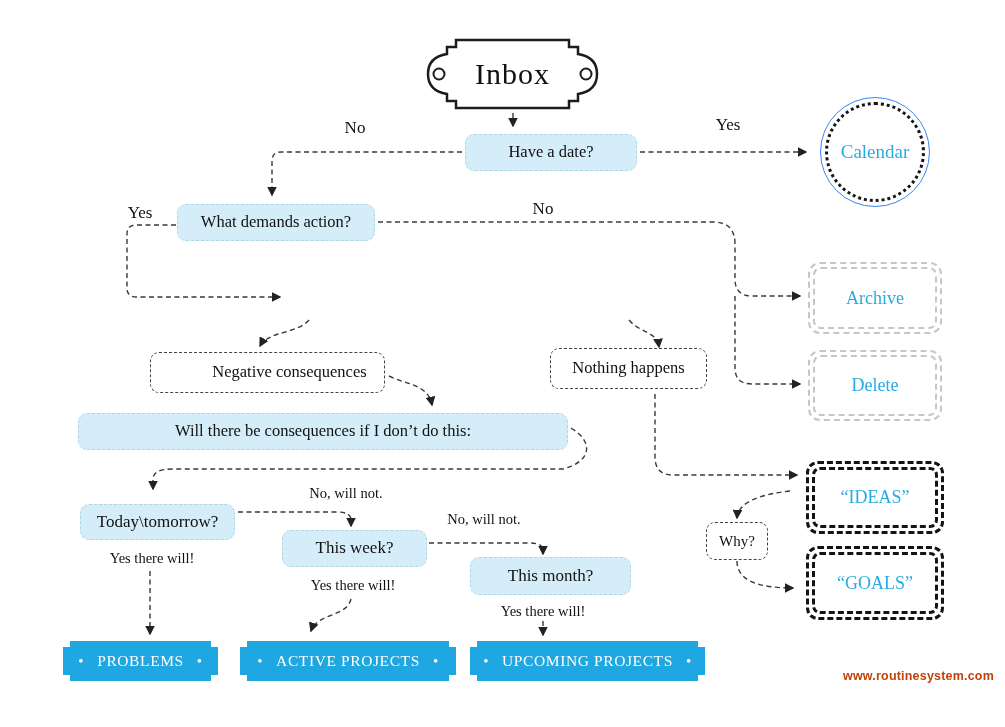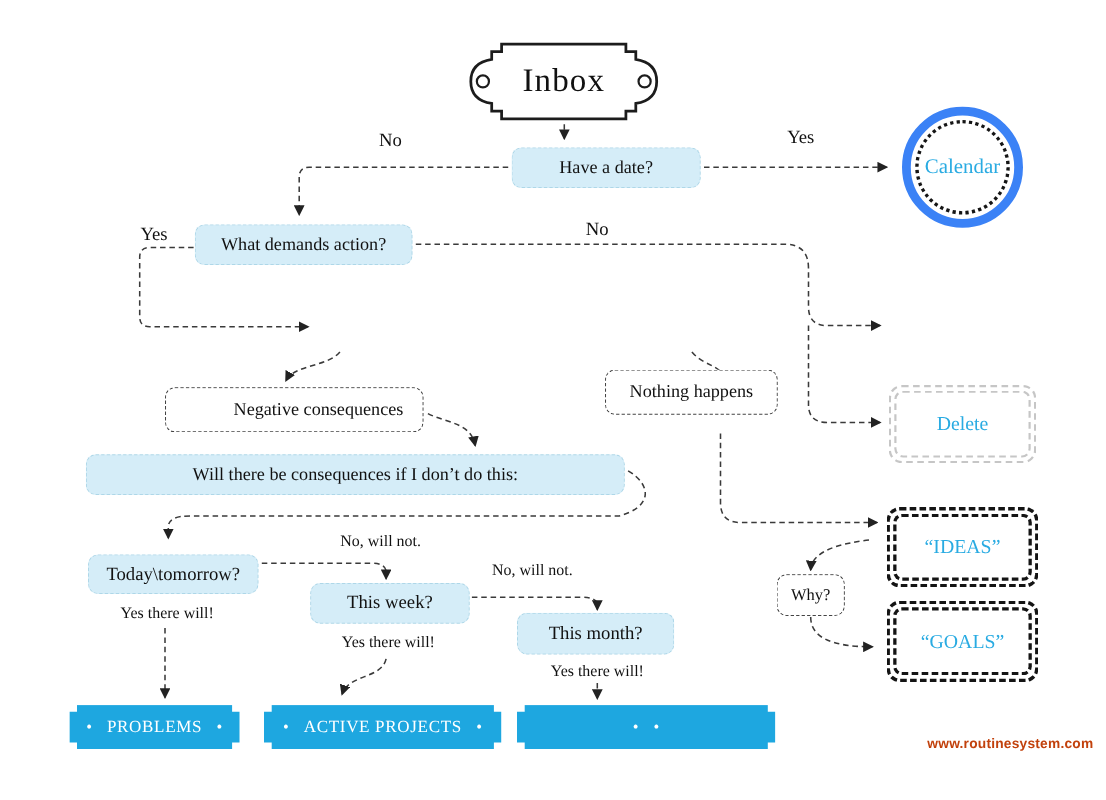--- a/index.html
+++ b/index.html
@@ -27,21 +27,21 @@
 
   .dbl{box-sizing:border-box;border:2px dashed var(--gray-border);border-radius:12px;
        padding:3px;background:#fff;}
   .dbl .in{box-sizing:border-box;width:100%;height:100%;border:2px dashed var(--gray-border);
        border-radius:8px;display:flex;align-items:center;justify-content:center;
        font-size:18px;}
   .dbl.black{border:3px dashed var(--black-border);}
   .dbl.black .in{border:3px dashed var(--black-border);}
   .cy{color:var(--accent-text);}
 
-  .circle{box-sizing:border-box;border:8px solid #3b82f6;border-radius:50%;
+  .circle{box-sizing:border-box;border:1px solid #3b82f6;border-radius:50%;
        padding:4px;background:#fff;}
   .circle .in{box-sizing:border-box;width:100%;height:100%;border:3px dotted #151515;
        border-radius:50%;display:flex;align-items:center;justify-content:center;font-size:19px;}
 
   .plaque-text{display:flex;align-items:center;justify-content:center;
        font-size:30px;letter-spacing:1px;}
 
   .ribbon{background:var(--ribbon);display:flex;align-items:center;justify-content:center;
        gap:13px;color:#fff;font-size:15.5px;letter-spacing:0.6px;box-sizing:border-box;
        clip-path:polygon(0 6px,7px 6px,7px 0,calc(100% - 7px) 0,calc(100% - 7px) 6px,100% 6px,
@@ -91,30 +91,33 @@
     <path class="edge" marker-end="url(#arr)" d="M737,561 C737,580 757,588 793,588"></path>
   </svg>
 
   <div class="abs plaque-text" style="left:425px;top:40px;width:175px;height:68px;">Inbox</div>
 
   <div class="abs node node-blue" style="left:465px;top:134px;width:172px;height:37px;">Have a date?</div>
   <div class="abs node node-blue" style="left:177px;top:204px;width:198px;height:37px;">What demands action?</div>
   <div class="abs node node-blue" style="left:78px;top:413px;width:490px;height:37px;">Will there be consequences if I don’t do this:</div>
   <div class="abs node node-blue" style="left:80px;top:504px;width:155px;height:36px;font-size:17px;">Today\tomorrow?</div>
   <div class="abs node node-blue" style="left:282px;top:530px;width:145px;height:37px;font-size:17px;">This week?</div>
-  <div class="abs node node-blue" style="left:470px;top:557px;width:143px;height:38px;font-size:17px;">This month?</div>
+  <div class="abs node node-blue" style="left:470px;top:557px;width:161px;height:38px;font-size:17px;">This month?</div>
 
   <div class="abs node node-dash" style="left:150px;top:352px;width:235px;height:41px;padding-left:44px;">Negative consequences</div>
-  <div class="abs node node-dash" style="left:550px;top:336px;width:157px;height:41px;">Nothing happens</div>
+  <div class="abs node node-dash" style="left:550px;top:348px;width:157px;height:41px;">Nothing happens</div>
   <div class="abs node node-dash" style="left:706px;top:522px;width:62px;height:38px;font-size:15px;">Why?</div>
 
   <div class="abs circle" style="left:820px;top:97px;width:110px;height:110px;">
     <div class="in cy">Calendar</div>
   </div>
 
+  <div class="abs dbl" style="left:808px;top:262px;width:134px;height:72px;">
+    <div class="in cy">Archive</div>
+  </div>
   <div class="abs dbl" style="left:808px;top:350px;width:134px;height:71px;">
     <div class="in cy">Delete</div>
   </div>
 
   <div class="abs dbl black" style="left:806px;top:461px;width:138px;height:73px;">
     <div class="in cy">“IDEAS”</div>
   </div>
   <div class="abs dbl black" style="left:806px;top:546px;width:138px;height:74px;">
     <div class="in cy">“GOALS”</div>
   </div>
@@ -124,20 +127,21 @@
     <span>PROBLEMS</span>
     <span class="dot">•</span>
   </div>
   <div class="abs ribbon" style="left:240px;top:641px;width:216px;height:40px;">
     <span class="dot">•</span>
     <span>ACTIVE PROJECTS</span>
     <span class="dot">•</span>
   </div>
   <div class="abs ribbon" style="left:470px;top:641px;width:235px;height:40px;">
     <span class="dot">•</span>
+    <span>UPCOMING PROJECTS</span>
     <span class="dot">•</span>
   </div>
 
   <div class="abs elabel big" style="left:355px;top:128px;">No</div>
   <div class="abs elabel big" style="left:728px;top:125px;">Yes</div>
   <div class="abs elabel big" style="left:140px;top:213px;">Yes</div>
   <div class="abs elabel big" style="left:543px;top:209px;">No</div>
   <div class="abs elabel" style="left:346px;top:493px;">No, will not.</div>
   <div class="abs elabel" style="left:484px;top:519px;">No, will not.</div>
   <div class="abs elabel" style="left:152px;top:558px;">Yes there will!</div>

